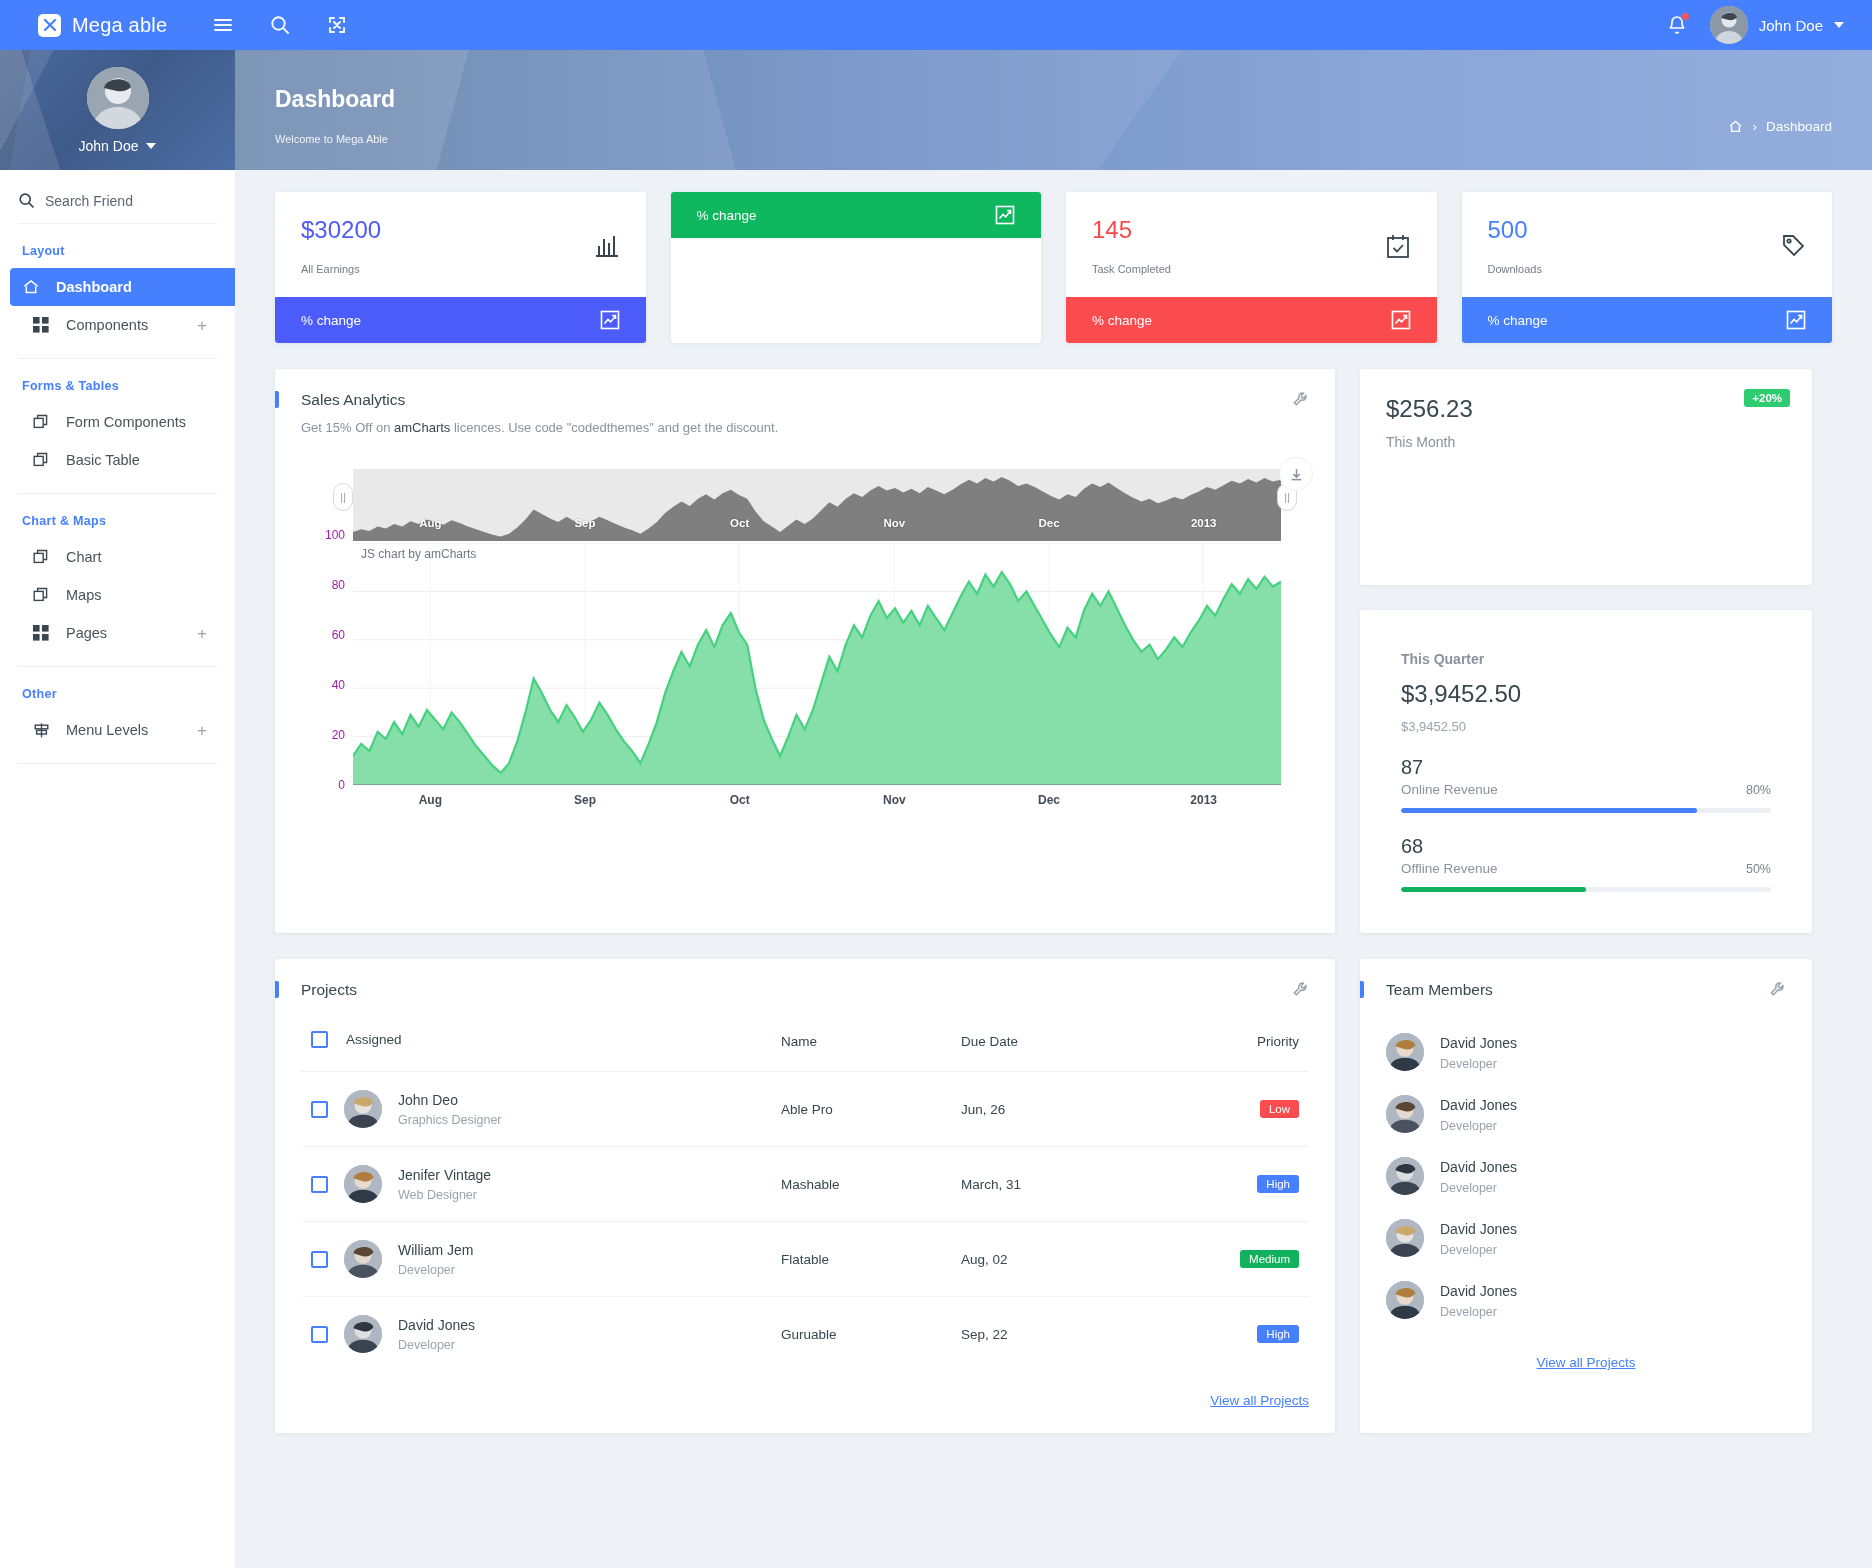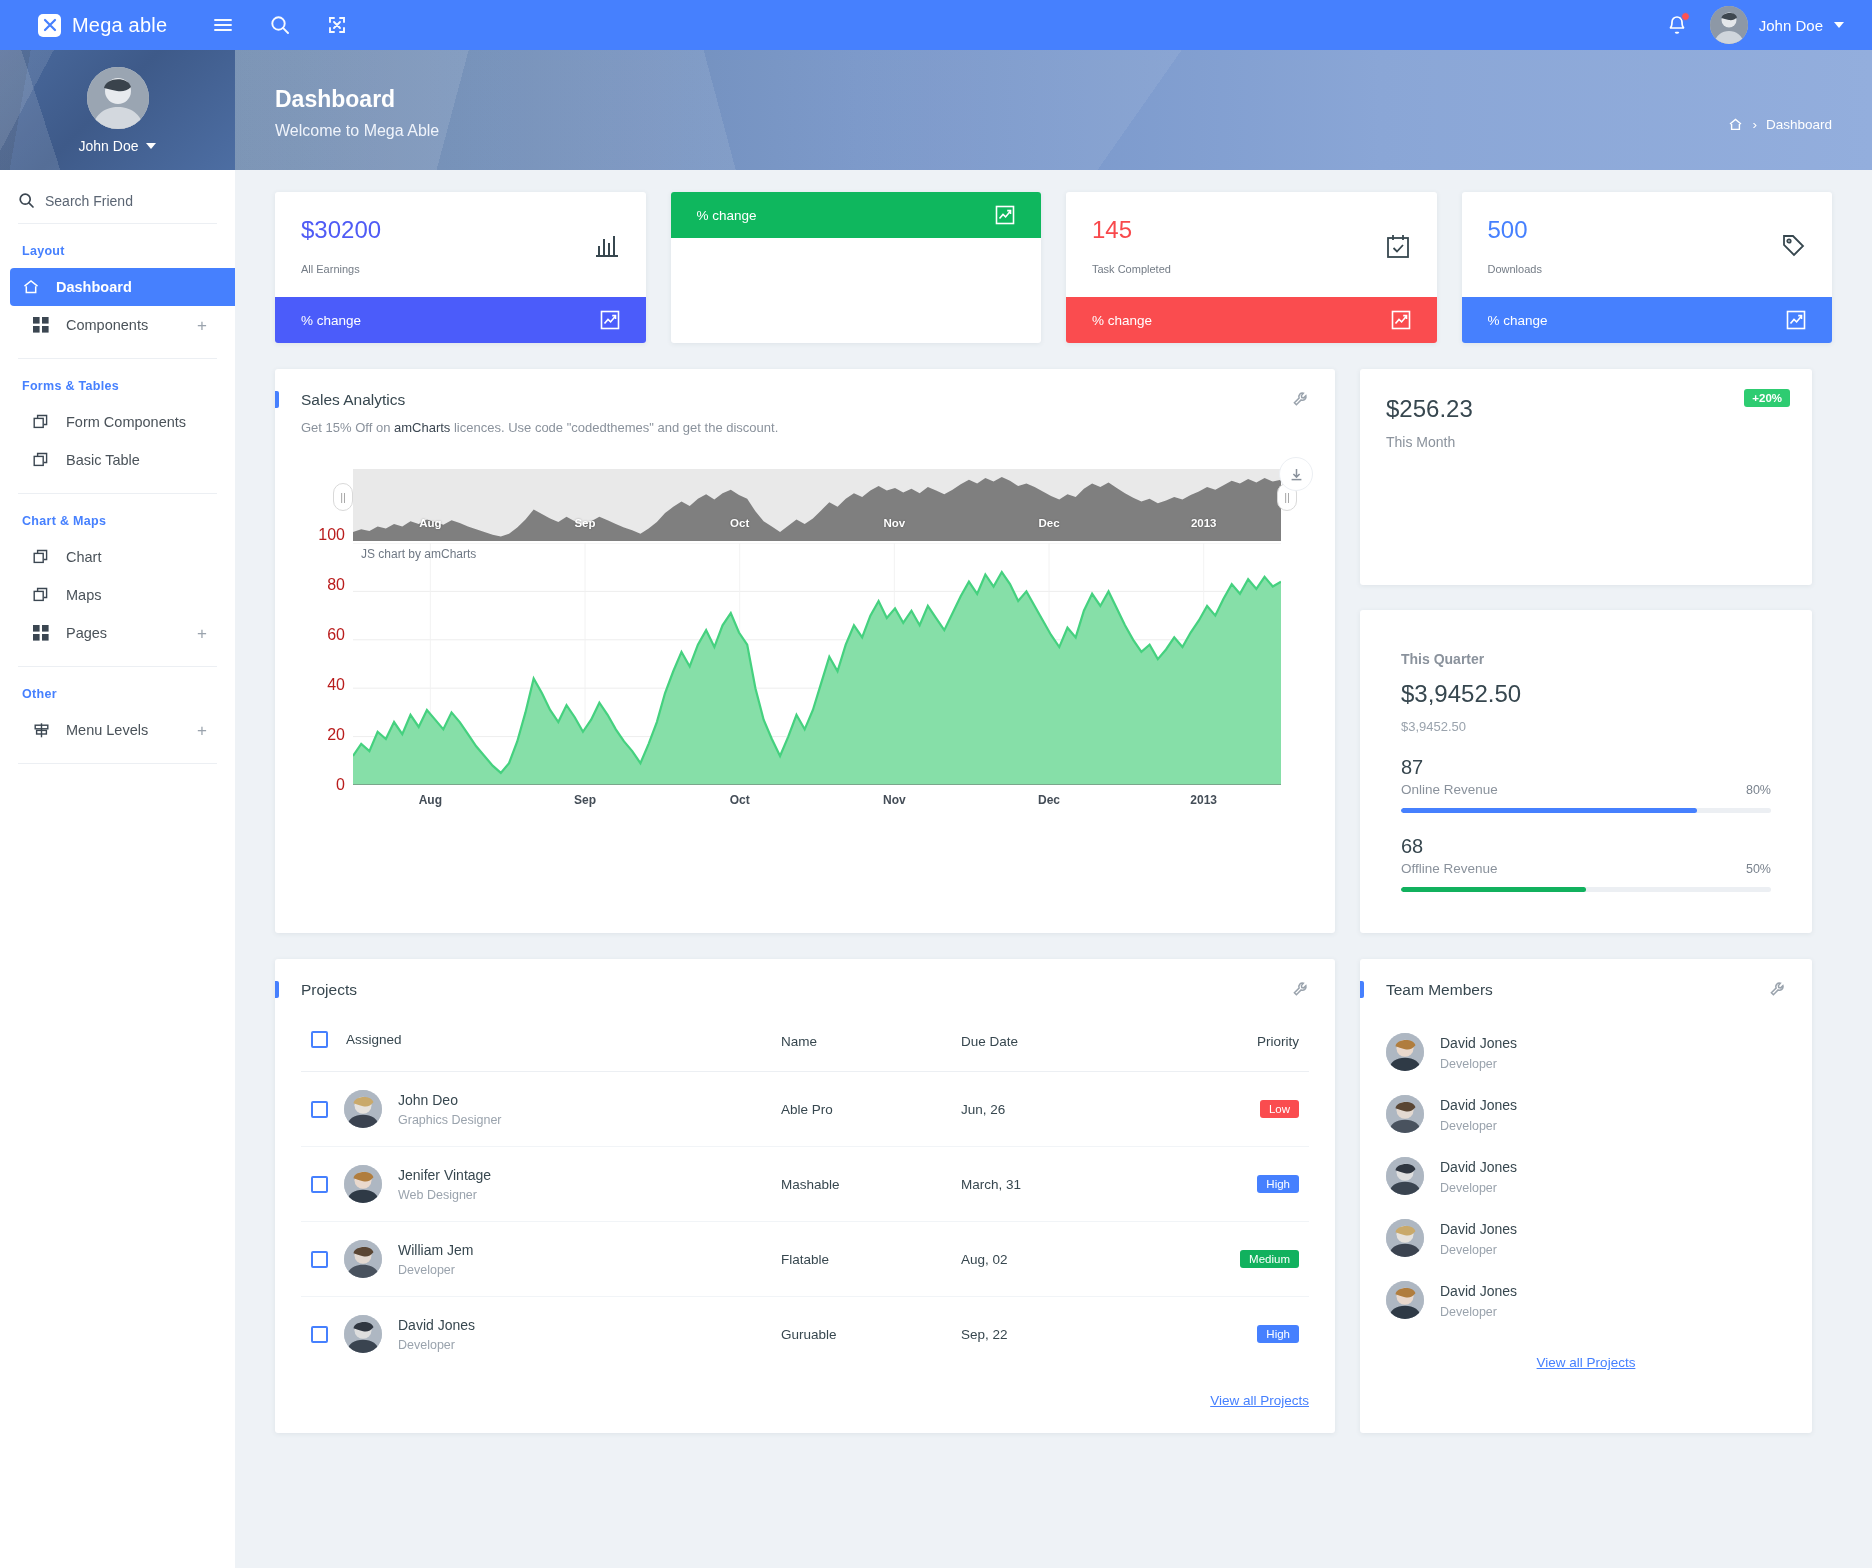--- a/index.html
+++ b/index.html
@@ -94,21 +94,21 @@
   .banner::before {
     content: ""; position: absolute; inset: 0;
     background:
       linear-gradient(105deg, rgba(255,255,255,.10) 0 14%, transparent 14% 24%),
       linear-gradient(75deg,  rgba(255,255,255,.09) 0 30%, transparent 30% 46%),
       linear-gradient(125deg, rgba(255,255,255,.07) 0 55%, transparent 55% 70%),
       linear-gradient(90deg, #54749f 0%, #7392c6 38%, #8aa6d6 70%, #93aedd 100%);
   }
   .banner-inner { position: relative; z-index: 2; padding: 36px 40px 0 40px; display:flex; }
   .banner h1 { color: #fff; font-size: 23px; font-weight: 700; }
-  .banner p { color: #f0f4fb; font-size: 16px; margin-top: 9px; }
+  .banner p { color: #f0f4fb; font-size: 11px; margin-top: 20px; }
   .crumbs { margin-left: auto; display: flex; align-items: center; gap: 9px; color: #fff; font-size: 13.5px; padding-top: 22px; }
 
   
   .content { position: absolute; top: 170px; left: 235px; width: 1637px; height: 1048px; padding: 0 40px; }
   .row { display: flex; gap: 25px; }
 
   
   .stats { display: flex; gap: 25px; padding-top: 22px; }
   .stat-card {
     flex: 1; background: #fff; border-radius: 3px;
@@ -156,21 +156,21 @@
   }
   .scroll-months span { flex: 1; text-align: center; color: #fff; font-size: 11.5px; font-weight: 700; text-shadow: 0 0 2px rgba(0,0,0,.35); }
   .dl-btn {
     position: absolute; right: -4px; top: -4px; width: 34px; height: 34px;
     border-radius: 50%; background: #fff; border: 1px solid #eceff3;
     display: flex; align-items: center; justify-content: center; color: #8a929c; z-index: 6;
   }
   .jschart-note { position: absolute; left: 60px; top: 86px; font-size: 12px; color: #6f7884; z-index: 4; }
   .plot { position: absolute; left: 52px; right: 28px; top: 82px; bottom: 34px; }
   .ylabels { position: absolute; left: 0; top: 74px; bottom: 34px; width: 48px; }
-  .ylabels span { position: absolute; right: 4px; transform: translateY(-50%); font-size: 16px; color: #b91c1c; }
+  .ylabels span { position: absolute; right: 4px; transform: translateY(-50%); font-size: 12px; color: #a21caf; }
   .xlabels { position: absolute; left: 52px; right: 28px; bottom: 8px; height: 18px; display: flex; }
   .xlabels span { flex: 1; text-align: center; font-size: 12px; color: #444d57; font-weight: 700; }
 
   
   .right-col { width: 452px; display: flex; flex-direction: column; gap: 25px; }
   .month-card { padding: 26px; height: 216px; position: relative; }
   .month-val { font-size: 24px; color: #37474f; }
   .month-lbl { font-size: 14px; color: #8a929c; margin-top: 11px; }
   .pct-badge {
     position: absolute; right: 22px; top: 20px; background: #2ecc71; color: #fff;

